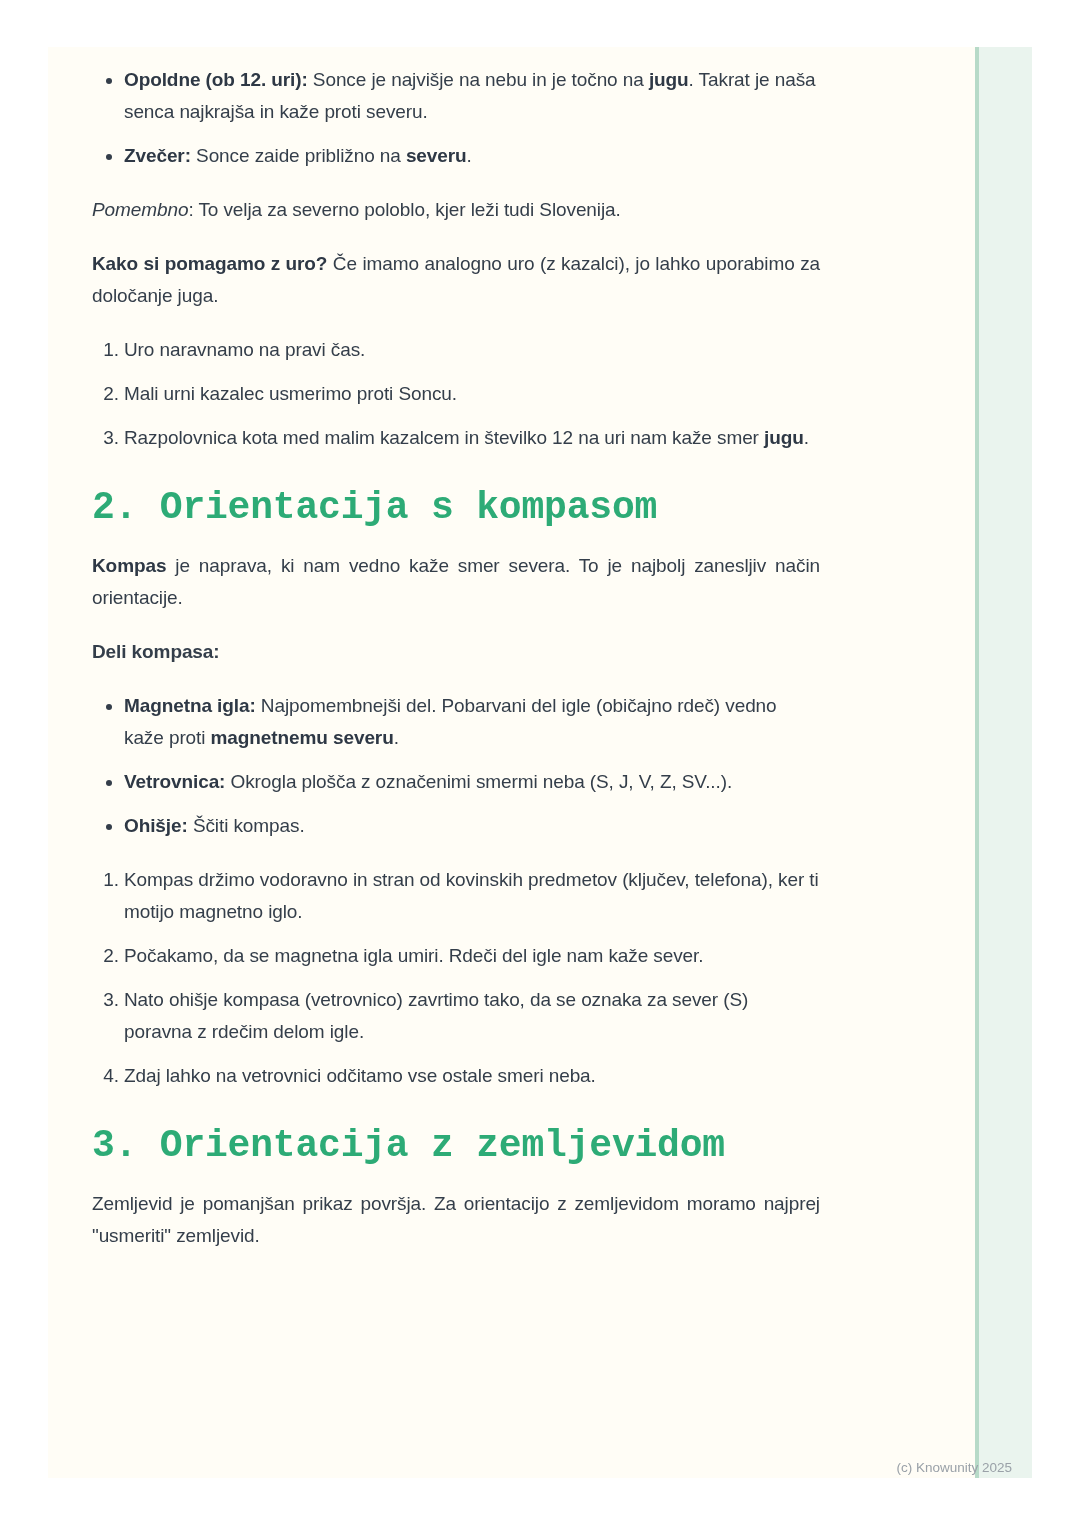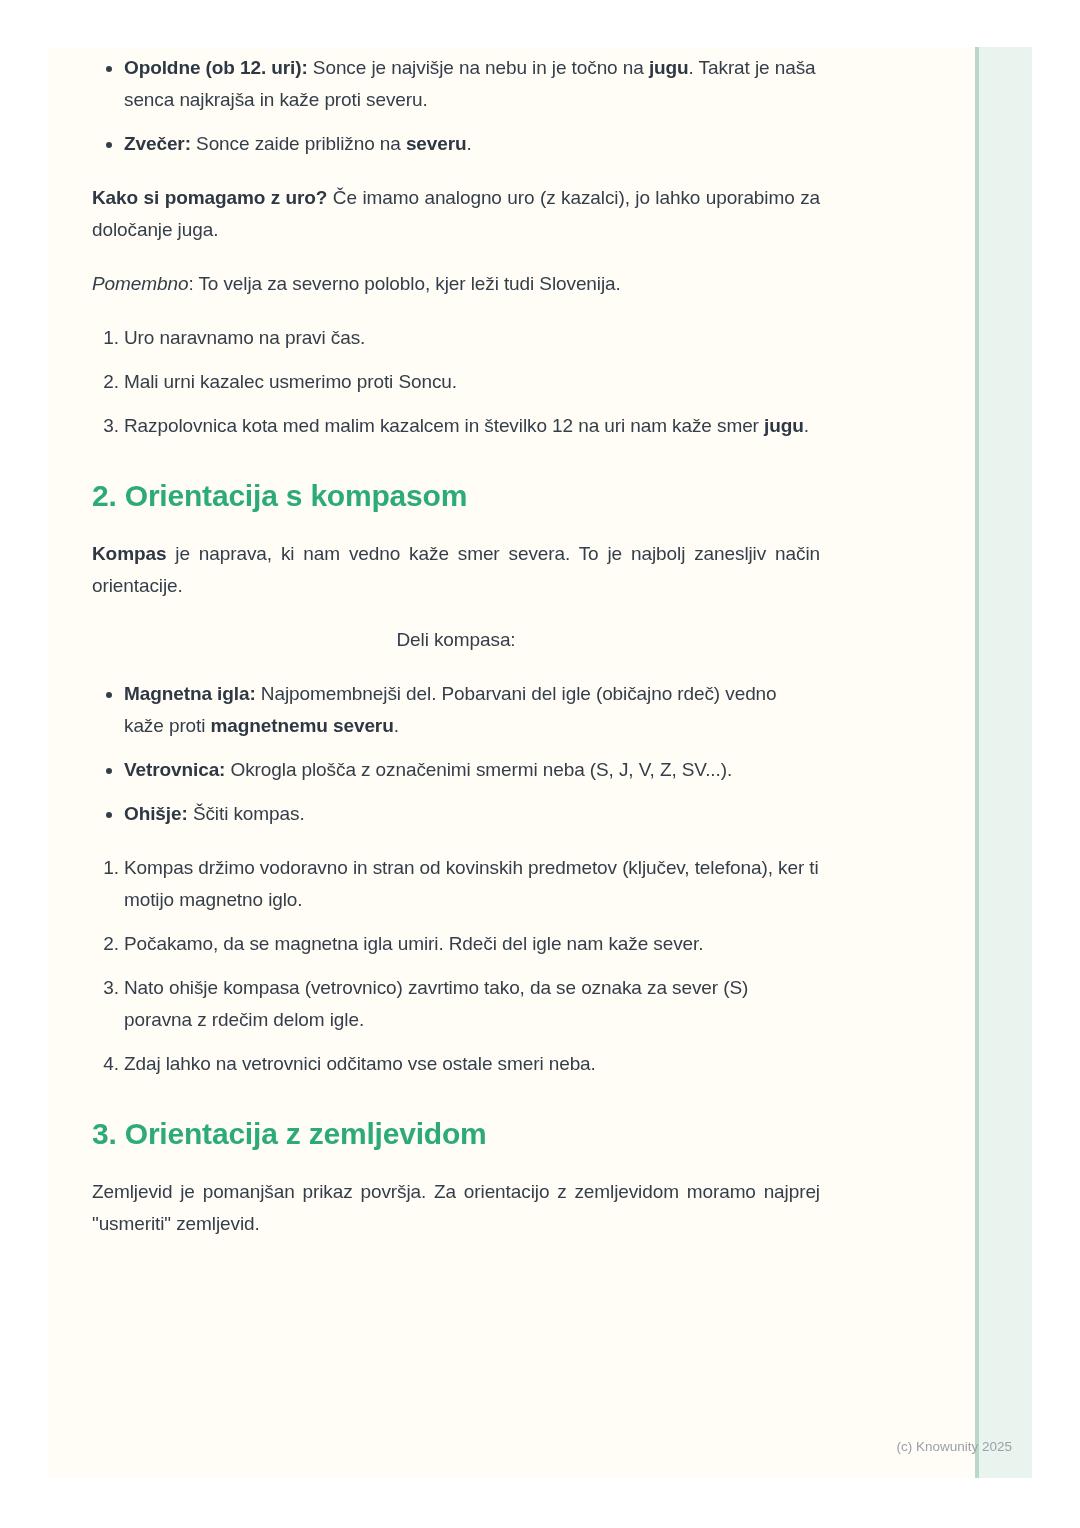--- a/index.html
+++ b/index.html
@@ -26,62 +26,63 @@
   }
   .content {
     position: relative;
     z-index: 0;
     margin: 5px 212px 0 44px;
     color: #343E4A;
     font-size: 19px;
     line-height: 32px;
     letter-spacing: -0.1px;
   }
-  .content > :first-child { margin-top: 5px; }
+  .content > :first-child { margin-top: 17px; }
   p { margin: 22px 0; text-align: justify; }
-  p.sub { text-align: center; font-weight: normal; }
+  p.sub { text-align: left; font-weight: bold; }
   b { font-weight: bold; color: #2E3845; }
   i { font-style: italic; }
   ul, ol { margin: 22px 0; padding-left: 32px; text-align: left; }
   li { margin-bottom: 12px; }
   li::marker { color: #343E4A; }
   h2 {
     color: #2DAB76;
-    font-size: 30px;
+    font-size: 38px;
     line-height: 40px;
     font-weight: bold;
     letter-spacing: -0.2px;
     margin: 34px 0 22px 0;
+    font-family: Liberation Mono, monospace;
   }
   .watermark {
     position: absolute;
-    right: 20px; bottom: 22px;
+    right: 20px; bottom: 1px;
     font-size: 13.5px;
     line-height: 18px;
     color: #9AA1A8;
     letter-spacing: 0;
     z-index: 2;
   }
 </style>
 </head>
 <body>
 
 <div class="page">
   <div class="stripe"></div>
 
   <div class="content">
 
     <ul>
       <li><b>Opoldne (ob 12. uri):</b><span> Sonce je najvišje na nebu in je točno na </span><b>jugu</b><span>. Takrat je naša senca najkrajša in kaže proti severu.</span></li>
       <li><b>Zvečer:</b><span> Sonce zaide približno na </span><b>severu</b><span>.</span></li>
     </ul>
 
+    <p><i>Pomembno</i><span>: To velja za severno poloblo, kjer leži tudi Slovenija.</span></p>
+
     <p><b>Kako si pomagamo z uro?</b><span> Če imamo analogno uro (z kazalci), jo lahko uporabimo za določanje juga.</span></p>
-
-    <p><i>Pomembno</i><span>: To velja za severno poloblo, kjer leži tudi Slovenija.</span></p>
 
     <ol>
       <li><span>Uro naravnamo na pravi čas.</span></li>
       <li><span>Mali urni kazalec usmerimo proti Soncu.</span></li>
       <li><span>Razpolovnica kota med malim kazalcem in številko 12 na uri nam kaže smer </span><b>jugu</b><span>.</span></li>
     </ol>
 
     <h2>2. Orientacija s kompasom</h2>
 
     <p><b>Kompas</b><span> je naprava, ki nam vedno kaže smer severa. To je najbolj zanesljiv način orientacije.</span></p>

